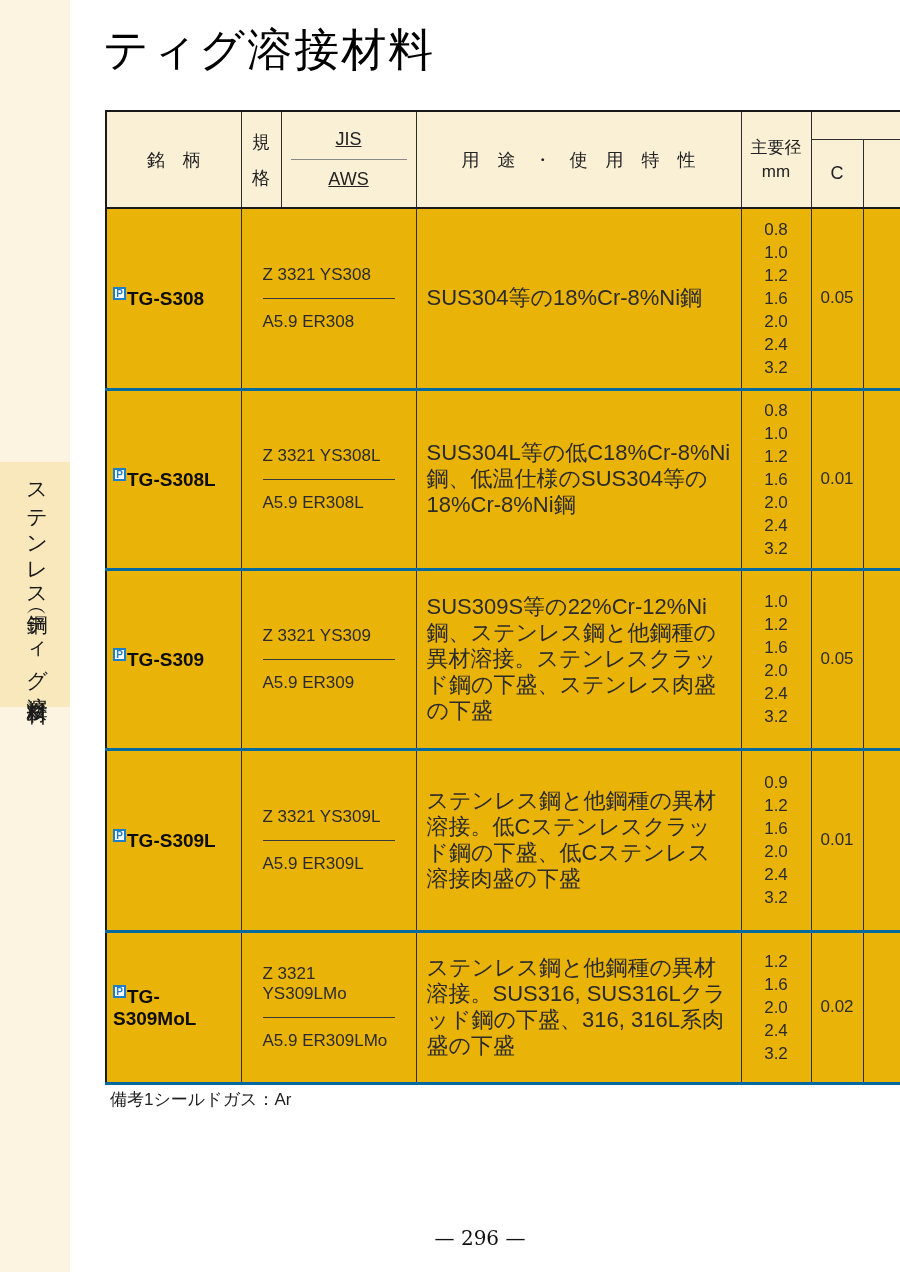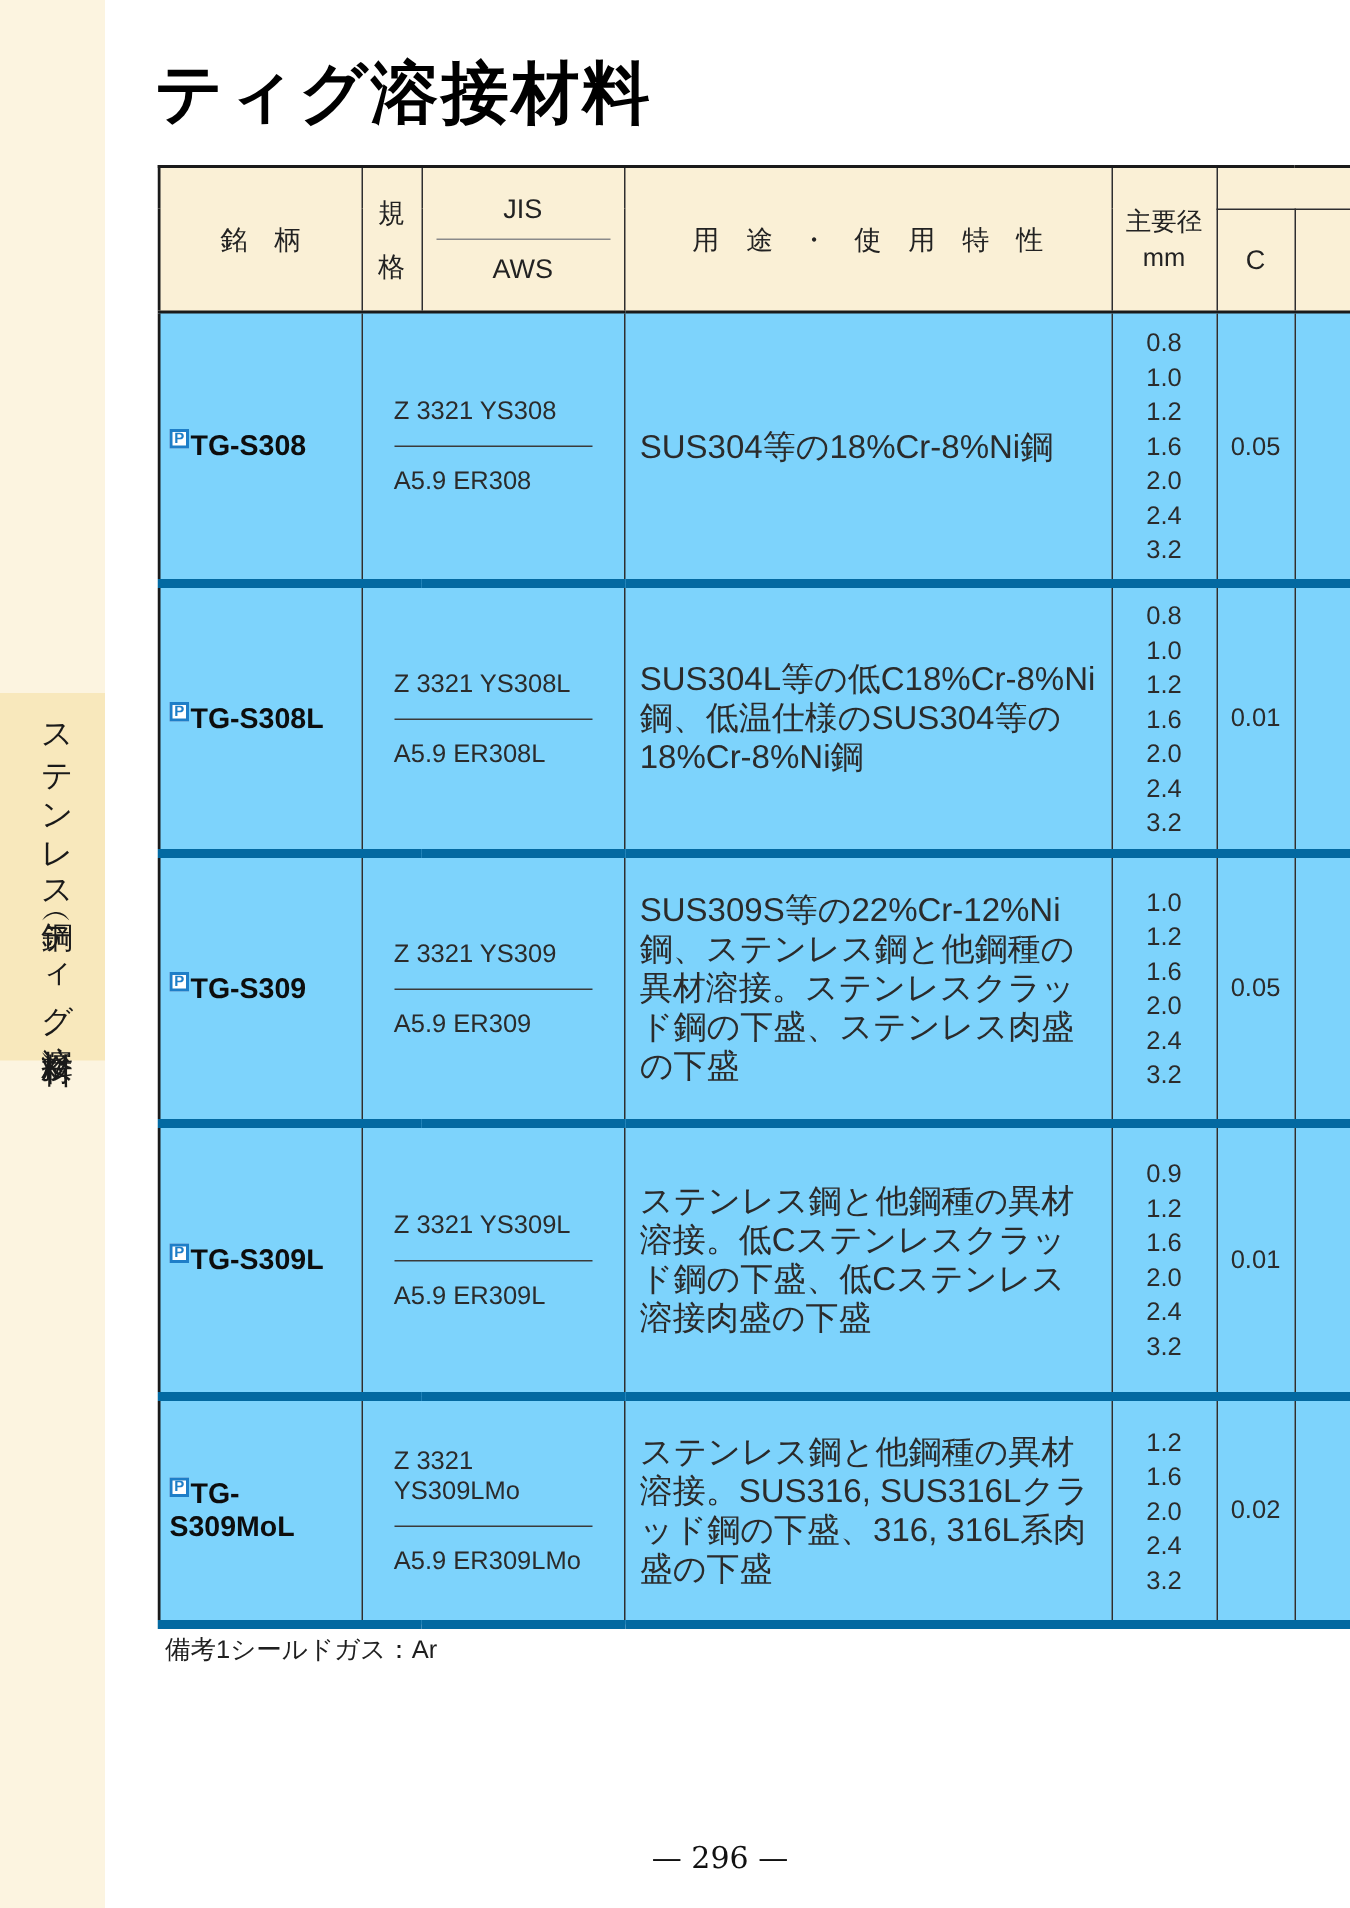--- a/index.html
+++ b/index.html
@@ -13,46 +13,46 @@
   .sidebar { position:absolute; left:0; top:0; width:70px; height:1272px; background:#fcf4e0; }
   .sidebar-tab { position:absolute; left:0; top:462px; width:70px; height:245px; background:#f8e8bc; }
   .sidebar-text {
     position:absolute; left:23px; top:469px;
     writing-mode:vertical-rl; text-orientation:mixed;
     font-size:21px; letter-spacing:2px; color:#1a1a1a; font-weight:500;
   }
 
   
   .title {
-    position:absolute; left:103px; top:32px; margin:0;
-    font-family:"DejaVu Serif", serif; font-size:45px; font-weight:bold;
+    position:absolute; left:103px; top:20px; margin:0;
+    font-family:"DejaVu Serif", serif; font-size:45px; font-weight:normal;
     letter-spacing:2px; color:#000;
   }
 
   
   .table-wrap { position:absolute; left:105px; top:110px; width:795px; height:976px; overflow:hidden; }
   table.product-table {
     border-collapse:collapse; table-layout:fixed; width:830px;
     border:2px solid #1a1a1a;
   }
   th, td { border:1px solid #2e2e2e; padding:0; font-weight:normal; box-sizing:border-box; }
   .hrow1 th, .hrow2 th { background:#faf0d6; color:#222; }
   .hrow1 th[rowspan], .hrow2 th { border-bottom:2px solid #1a1a1a; }
   .th-group { border-bottom:1px solid #2e2e2e !important; }
 
   .th-brand { font-size:18px; text-align:center; vertical-align:middle; }
   .th-standard { vertical-align:middle; text-align:center; }
   .th-standard .vtext { white-space:pre-line; font-size:18px; line-height:36px; display:inline-block; }
-  .th-jisaws { vertical-align:middle; font-size:18px; text-align:center; }
+  .th-jisaws { vertical-align:middle; font-size:18px; text-align:center;text-decoration:underline; }
   .th-jisaws .divider-h { border-top:1px solid #8a8a8a; margin:9px 9px; }
   .th-usage { font-size:18px; text-align:center; vertical-align:middle; }
   .th-dia { white-space:pre-line; font-size:17px; line-height:24px; text-align:center; vertical-align:middle;margin-left:35px; }
   .th-c { font-size:18px; text-align:center; vertical-align:middle; }
 
-  .drow td { border-top:1px solid #8a8a8a; border-bottom:6px solid #0369a1; background:#7dd3fc; }
+  .drow td { border-top:1px solid #8a8a8a; border-bottom:3px solid #0369a1; background:#eab308; }
 
   .td-brand { text-align:left; padding-left:6px; vertical-align:middle; }
   .pmark {
     display:inline-block; width:13px; height:13px; box-sizing:border-box;
     border:2px solid #1e7ec8; background:#fff; color:#1e7ec8;
     font-size:10px; font-weight:bold; line-height:9px; text-align:center;
     vertical-align:8px; margin-right:1px;
   }
   .brand { font-weight:bold; font-size:19px; color:#0d0d0d; }
 

